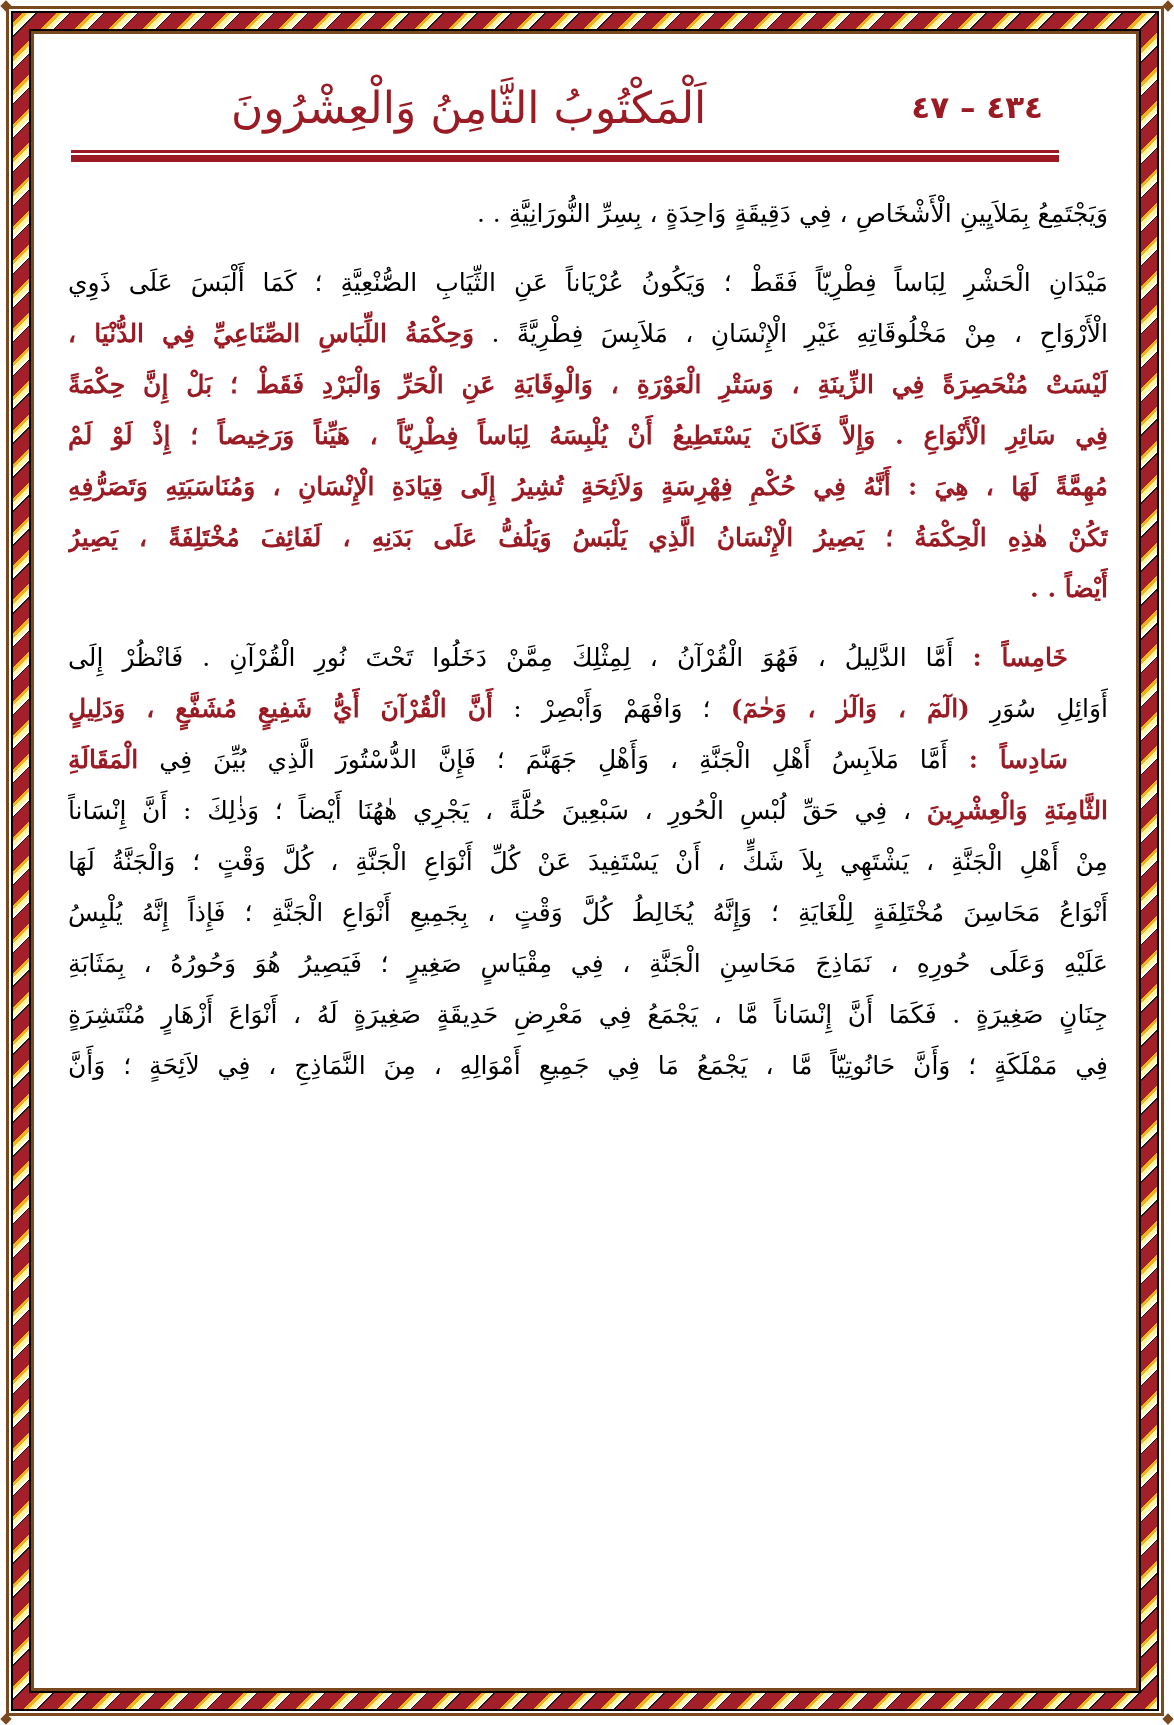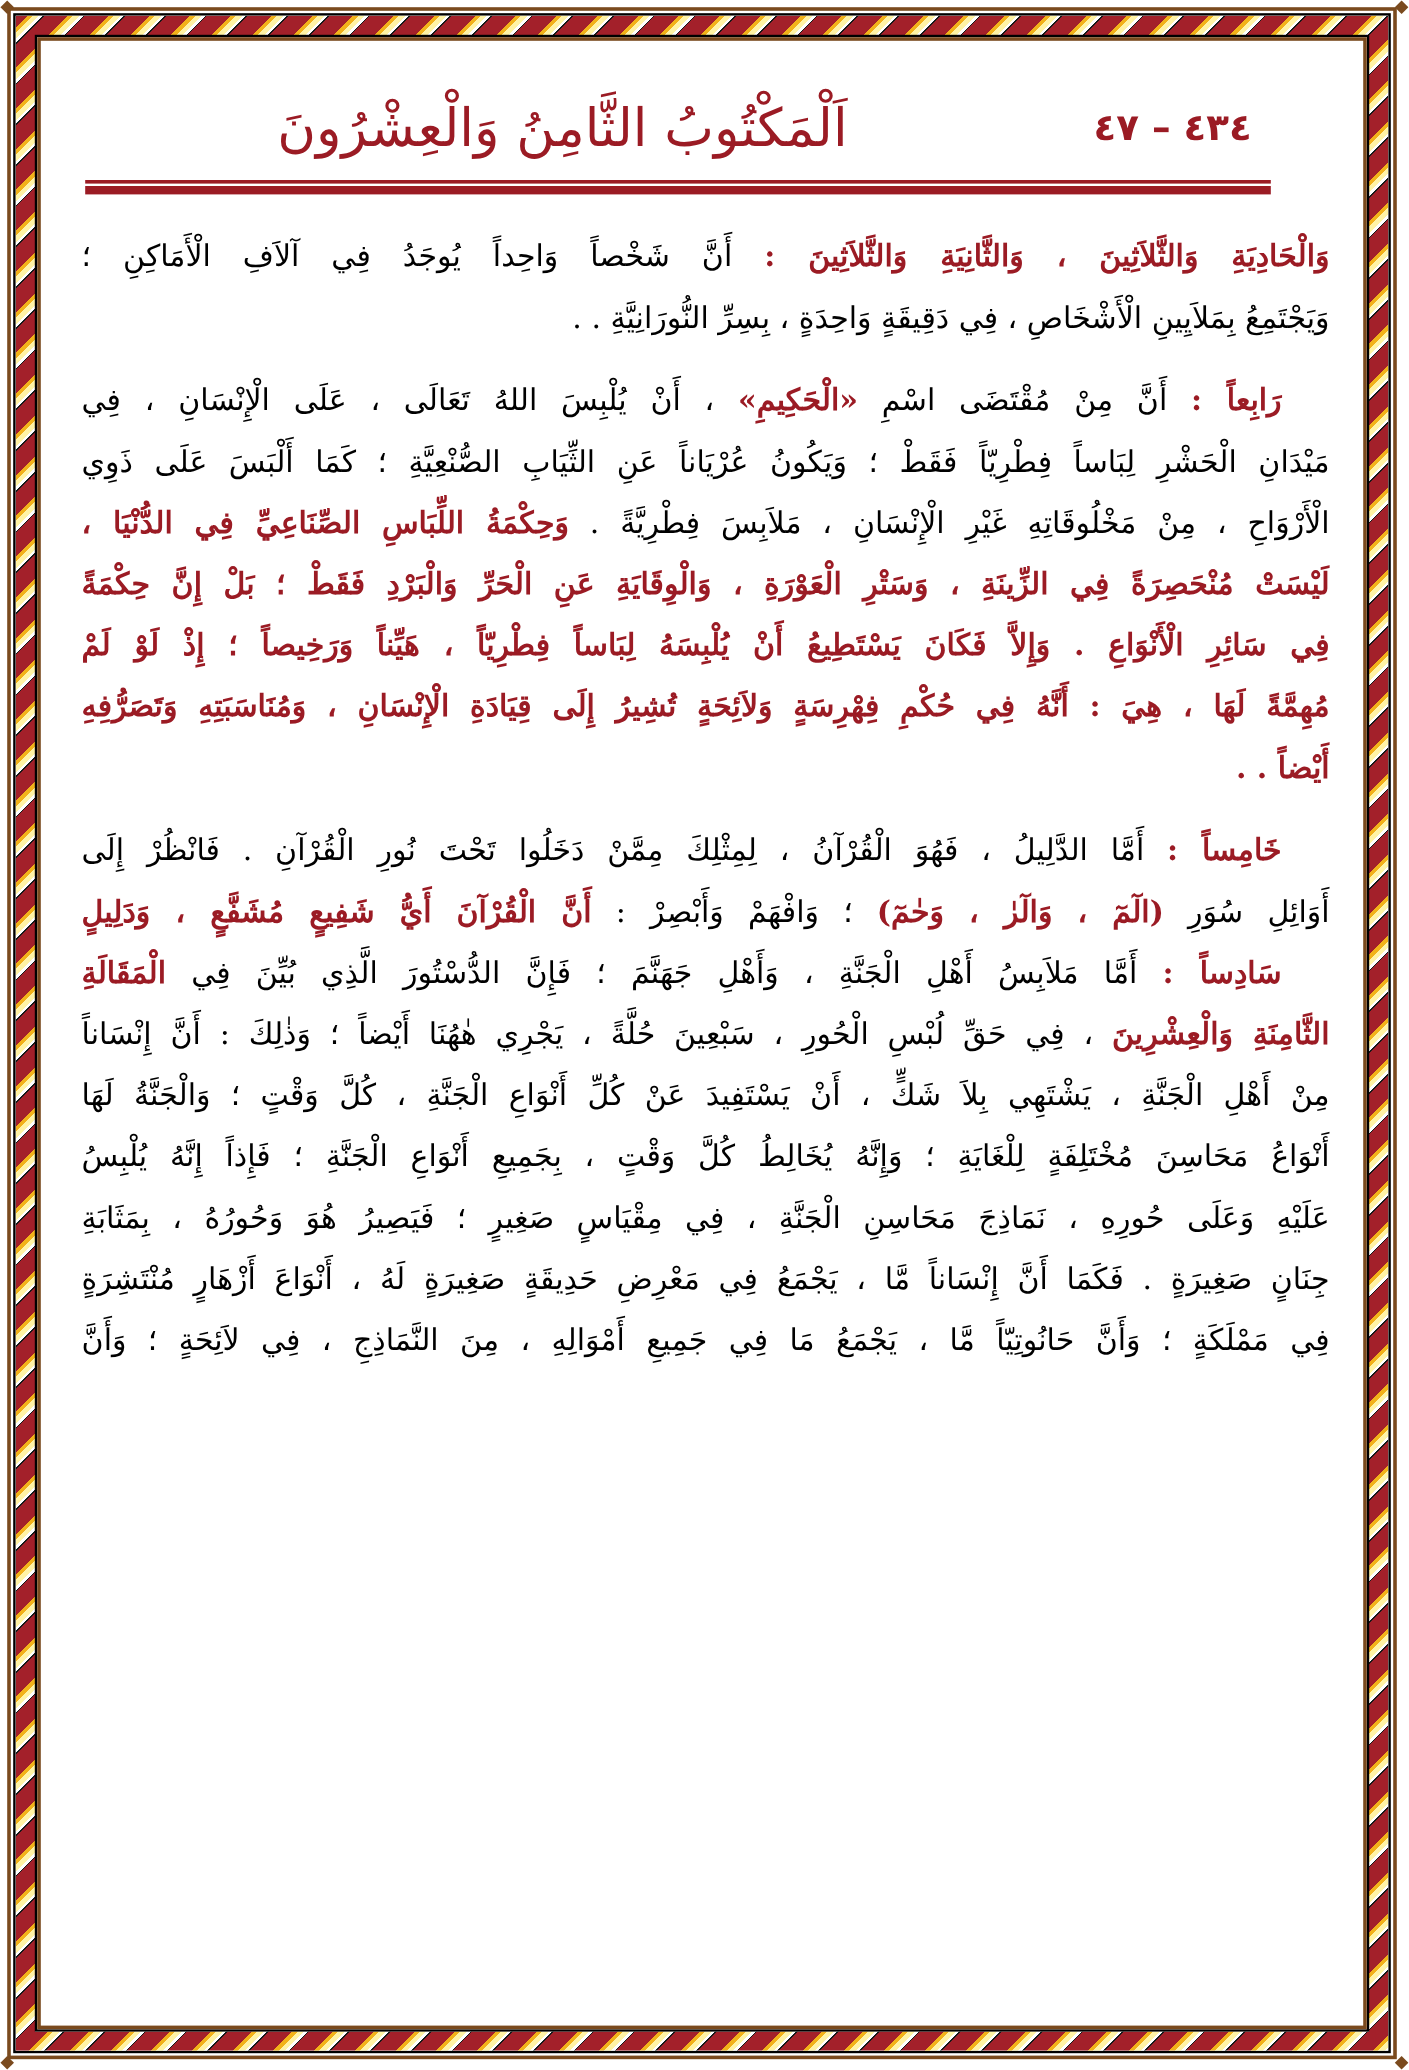--- a/index.html
+++ b/index.html
@@ -78,29 +78,28 @@
 <div class="corner" style="right:2px;bottom:2px"></div>
 
 <div class="header">
   <span class="page-number">٤٣٤ – ٤٧</span>
   <span class="chapter-title">اَلْمَكْتُوبُ الثَّامِنُ وَالْعِشْرُونَ</span>
 </div>
 <div class="rule-thin"></div>
 <div class="rule-thick"></div>
 
 <div class="body-text">
-  <span class="line"><span class="red">وَالْحَادِيَةِ وَالثَّلاَثِينَ ، وَالثَّانِيَةِ وَالثَّلاَثِينَ :</span><span> أَنَّ شَخْصاً وَاحِداً يُوجَدُ فِي آلاَفِ الْأَمَاكِنِ ؛</span></span>
   <span class="line last"><span>وَيَجْتَمِعُ بِمَلاَيِينِ الْأَشْخَاصِ ، فِي دَقِيقَةٍ وَاحِدَةٍ ، بِسِرِّ النُّورَانِيَّةِ . .</span></span>
   <span class="gap"></span>
-  <span class="line indent"><span class="red">رَابِعاً :</span><span> أَنَّ مِنْ مُقْتَضَى اسْمِ </span><span class="red">«الْحَكِيمِ»</span><span> ، أَنْ يُلْبِسَ اللهُ تَعَالَى ، عَلَى الْإِنْسَانِ ، فِي</span></span>
   <span class="line"><span>مَيْدَانِ الْحَشْرِ لِبَاساً فِطْرِيّاً فَقَطْ ؛ وَيَكُونُ عُرْيَاناً عَنِ الثِّيَابِ الصُّنْعِيَّةِ ؛ كَمَا أَلْبَسَ عَلَى ذَوِي</span></span>
   <span class="line"><span>الْأَرْوَاحِ ، مِنْ مَخْلُوقَاتِهِ غَيْرِ الْإِنْسَانِ ، مَلاَبِسَ فِطْرِيَّةً . </span><span class="red">وَحِكْمَةُ اللِّبَاسِ الصِّنَاعِيِّ فِي الدُّنْيَا ،</span></span>
   <span class="line"><span class="red">لَيْسَتْ مُنْحَصِرَةً فِي الزِّينَةِ ، وَسَتْرِ الْعَوْرَةِ ، وَالْوِقَايَةِ عَنِ الْحَرِّ وَالْبَرْدِ فَقَطْ ؛ بَلْ إِنَّ حِكْمَةً</span></span>
   <span class="line"><span class="red">فِي سَائِرِ الْأَنْوَاعِ . وَإِلاَّ فَكَانَ يَسْتَطِيعُ أَنْ يُلْبِسَهُ لِبَاساً فِطْرِيّاً ، هَيِّناً وَرَخِيصاً ؛ إِذْ لَوْ لَمْ</span></span>
   <span class="line"><span class="red">مُهِمَّةً لَهَا ، هِيَ : أَنَّهُ فِي حُكْمِ فِهْرِسَةٍ وَلاَئِحَةٍ تُشِيرُ إِلَى قِيَادَةِ الْإِنْسَانِ ، وَمُنَاسَبَتِهِ وَتَصَرُّفِهِ</span></span>
+  <span class="line"><span class="red">تَكُنْ هٰذِهِ الْحِكْمَةُ ؛ يَصِيرُ الْإِنْسَانُ الَّذِي يَلْبَسُ وَيَلُفُّ عَلَى بَدَنِهِ ، لَفَائِفَ مُخْتَلِفَةً ، يَصِيرُ</span></span>
   <span class="line last"><span class="red">أَيْضاً . .</span></span>
   <span class="gap"></span>
   <span class="line indent"><span class="red">خَامِساً :</span><span> أَمَّا الدَّلِيلُ ، فَهُوَ الْقُرْآنُ ، لِمِثْلِكَ مِمَّنْ دَخَلُوا تَحْتَ نُورِ الْقُرْآنِ . فَانْظُرْ إِلَى</span></span>
   <span class="line"><span>أَوَائِلِ سُوَرِ </span><span class="red">(الٓمٓ ، وَالٓرٰ ، وَحٰمٓ)</span><span> ؛ وَافْهَمْ وَأَبْصِرْ : </span><span class="red">أَنَّ الْقُرْآنَ أَيُّ شَفِيعٍ مُشَفَّعٍ ، وَدَلِيلٍ</span></span>
   <span class="line indent"><span class="red">سَادِساً :</span><span> أَمَّا مَلاَبِسُ أَهْلِ الْجَنَّةِ ، وَأَهْلِ جَهَنَّمَ ؛ فَإِنَّ الدُّسْتُورَ الَّذِي بُيِّنَ فِي </span><span class="red">الْمَقَالَةِ</span></span>
   <span class="line"><span class="red">الثَّامِنَةِ وَالْعِشْرِينَ</span><span> ، فِي حَقِّ لُبْسِ الْحُورِ ، سَبْعِينَ حُلَّةً ، يَجْرِي هٰهُنَا أَيْضاً ؛ وَذٰلِكَ : أَنَّ إِنْسَاناً</span></span>
   <span class="line"><span>مِنْ أَهْلِ الْجَنَّةِ ، يَشْتَهِي بِلاَ شَكٍّ ، أَنْ يَسْتَفِيدَ عَنْ كُلِّ أَنْوَاعِ الْجَنَّةِ ، كُلَّ وَقْتٍ ؛ وَالْجَنَّةُ لَهَا</span></span>
   <span class="line"><span>أَنْوَاعُ مَحَاسِنَ مُخْتَلِفَةٍ لِلْغَايَةِ ؛ وَإِنَّهُ يُخَالِطُ كُلَّ وَقْتٍ ، بِجَمِيعِ أَنْوَاعِ الْجَنَّةِ ؛ فَإِذاً إِنَّهُ يُلْبِسُ</span></span>
   <span class="line"><span>عَلَيْهِ وَعَلَى حُورِهِ ، نَمَاذِجَ مَحَاسِنِ الْجَنَّةِ ، فِي مِقْيَاسٍ صَغِيرٍ ؛ فَيَصِيرُ هُوَ وَحُورُهُ ، بِمَثَابَةِ</span></span>
   <span class="line"><span>جِنَانٍ صَغِيرَةٍ . فَكَمَا أَنَّ إِنْسَاناً مَّا ، يَجْمَعُ فِي مَعْرِضِ حَدِيقَةٍ صَغِيرَةٍ لَهُ ، أَنْوَاعَ أَزْهَارٍ مُنْتَشِرَةٍ</span></span>

